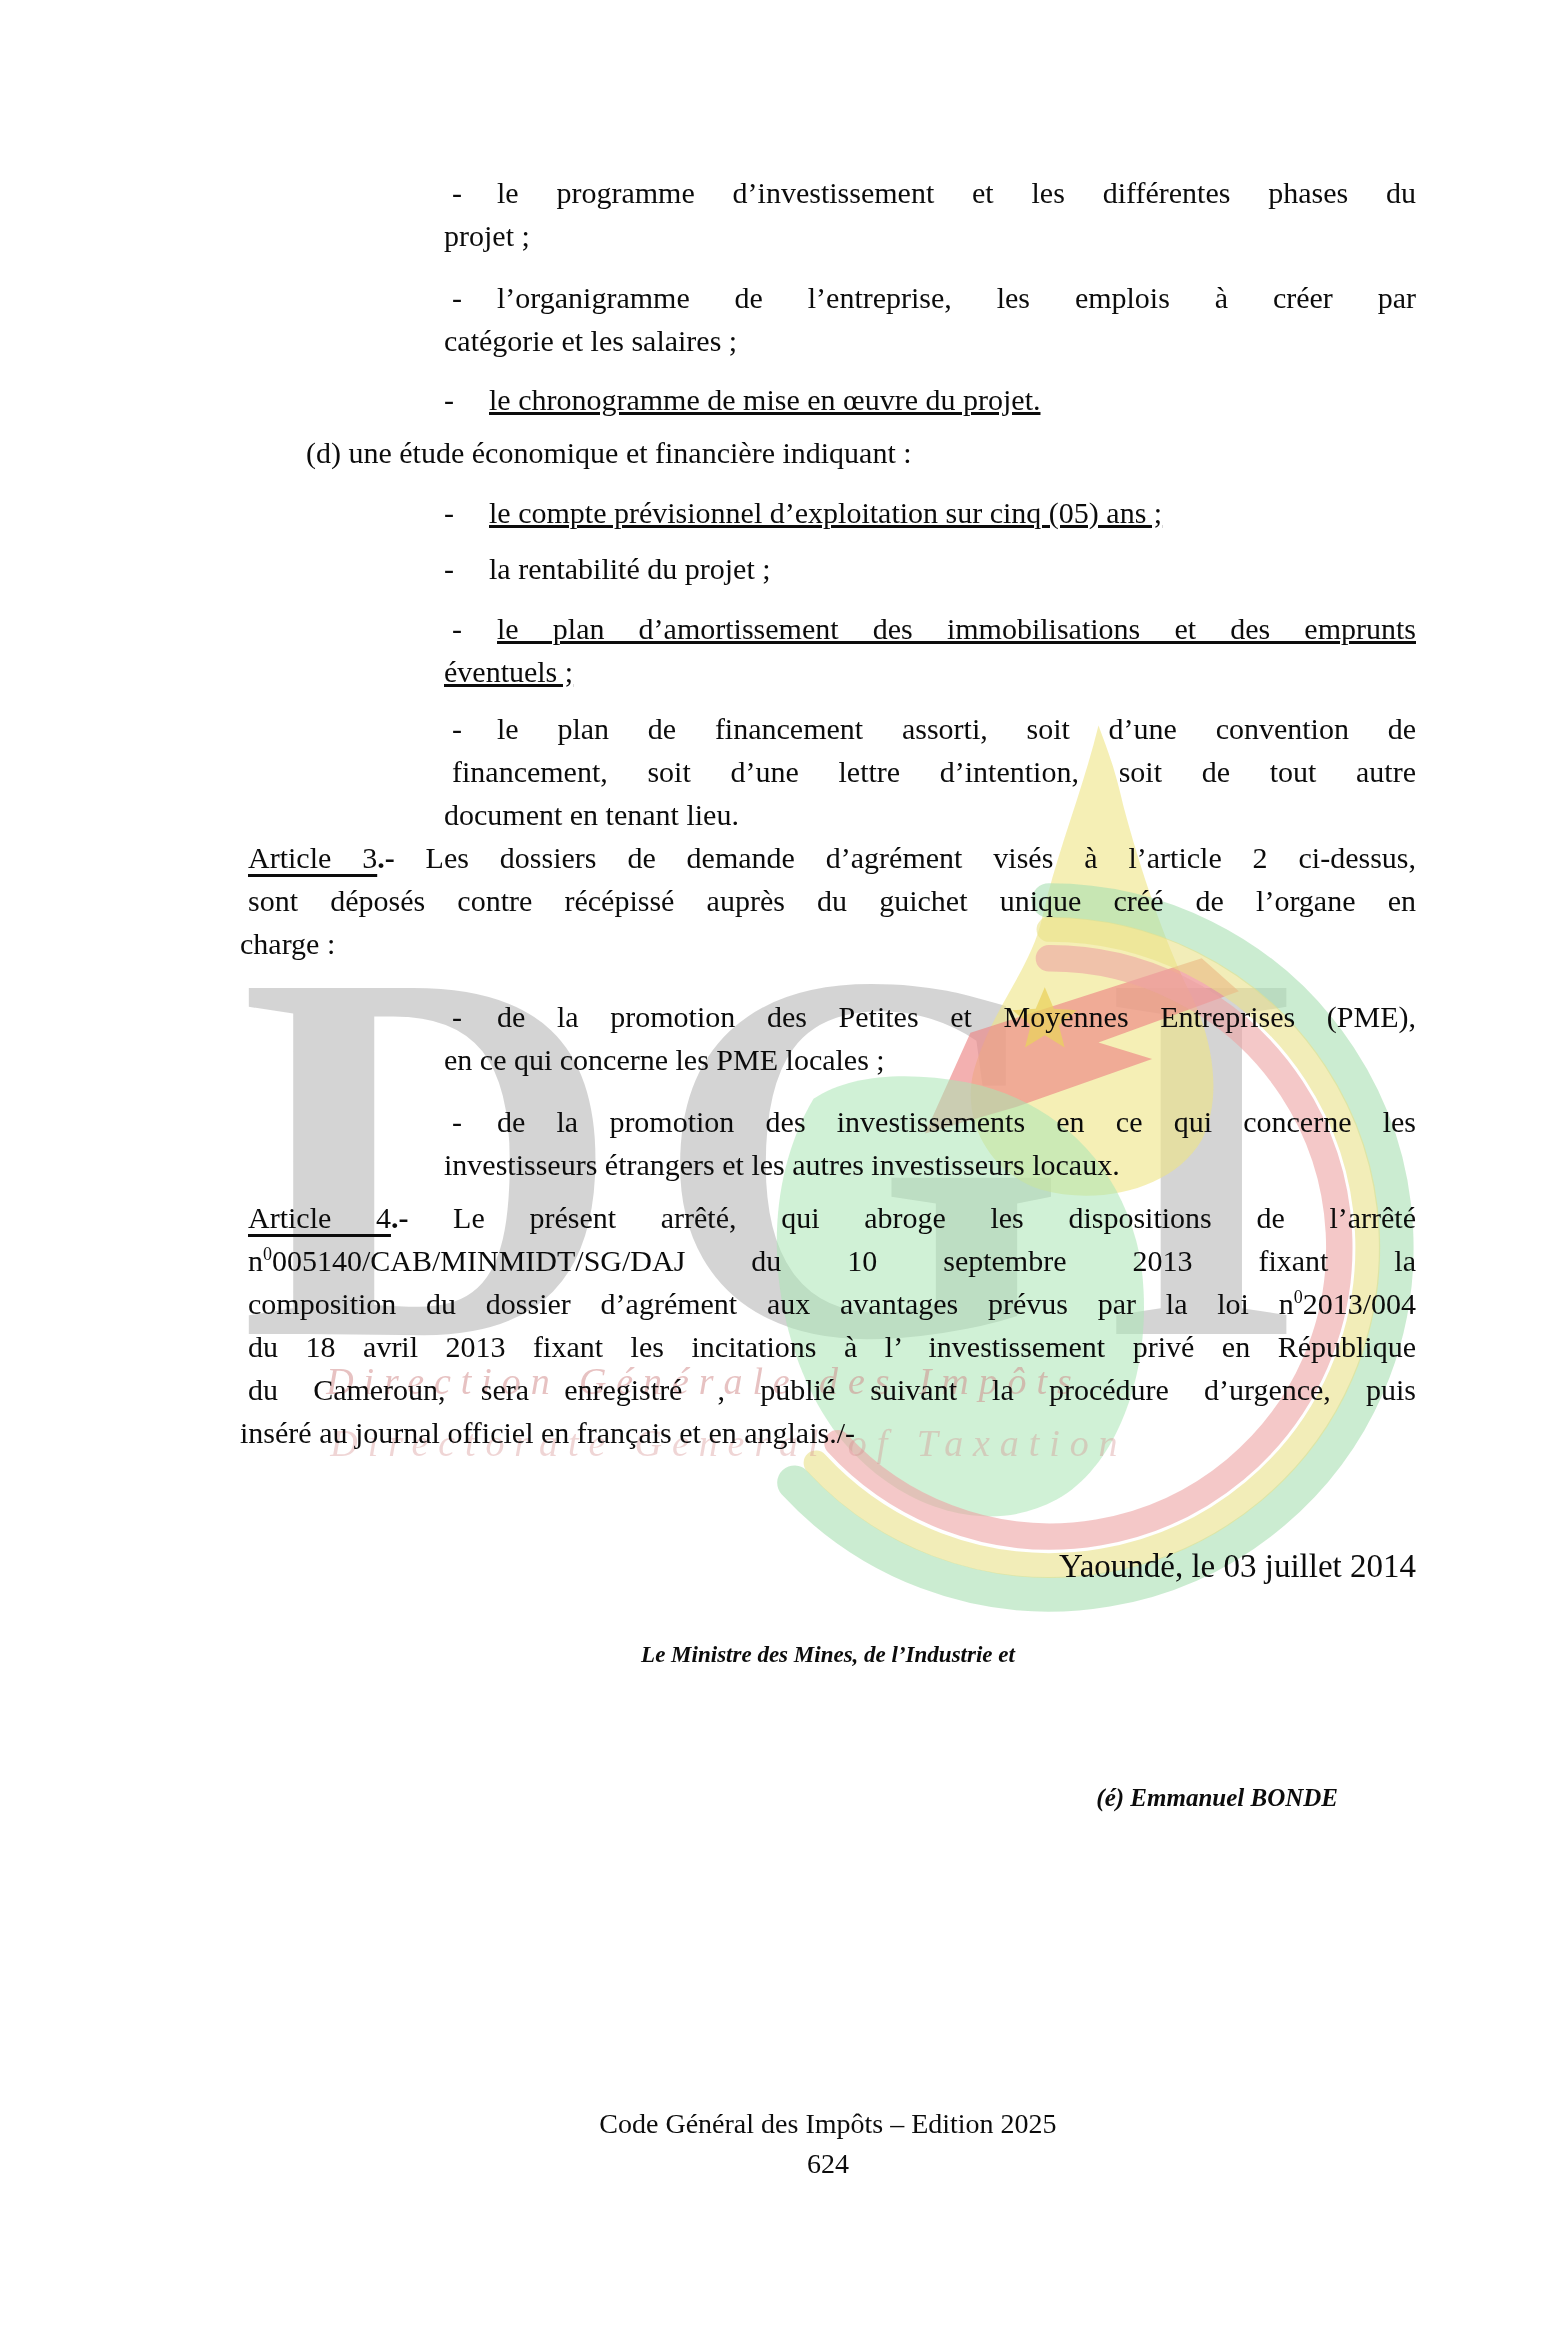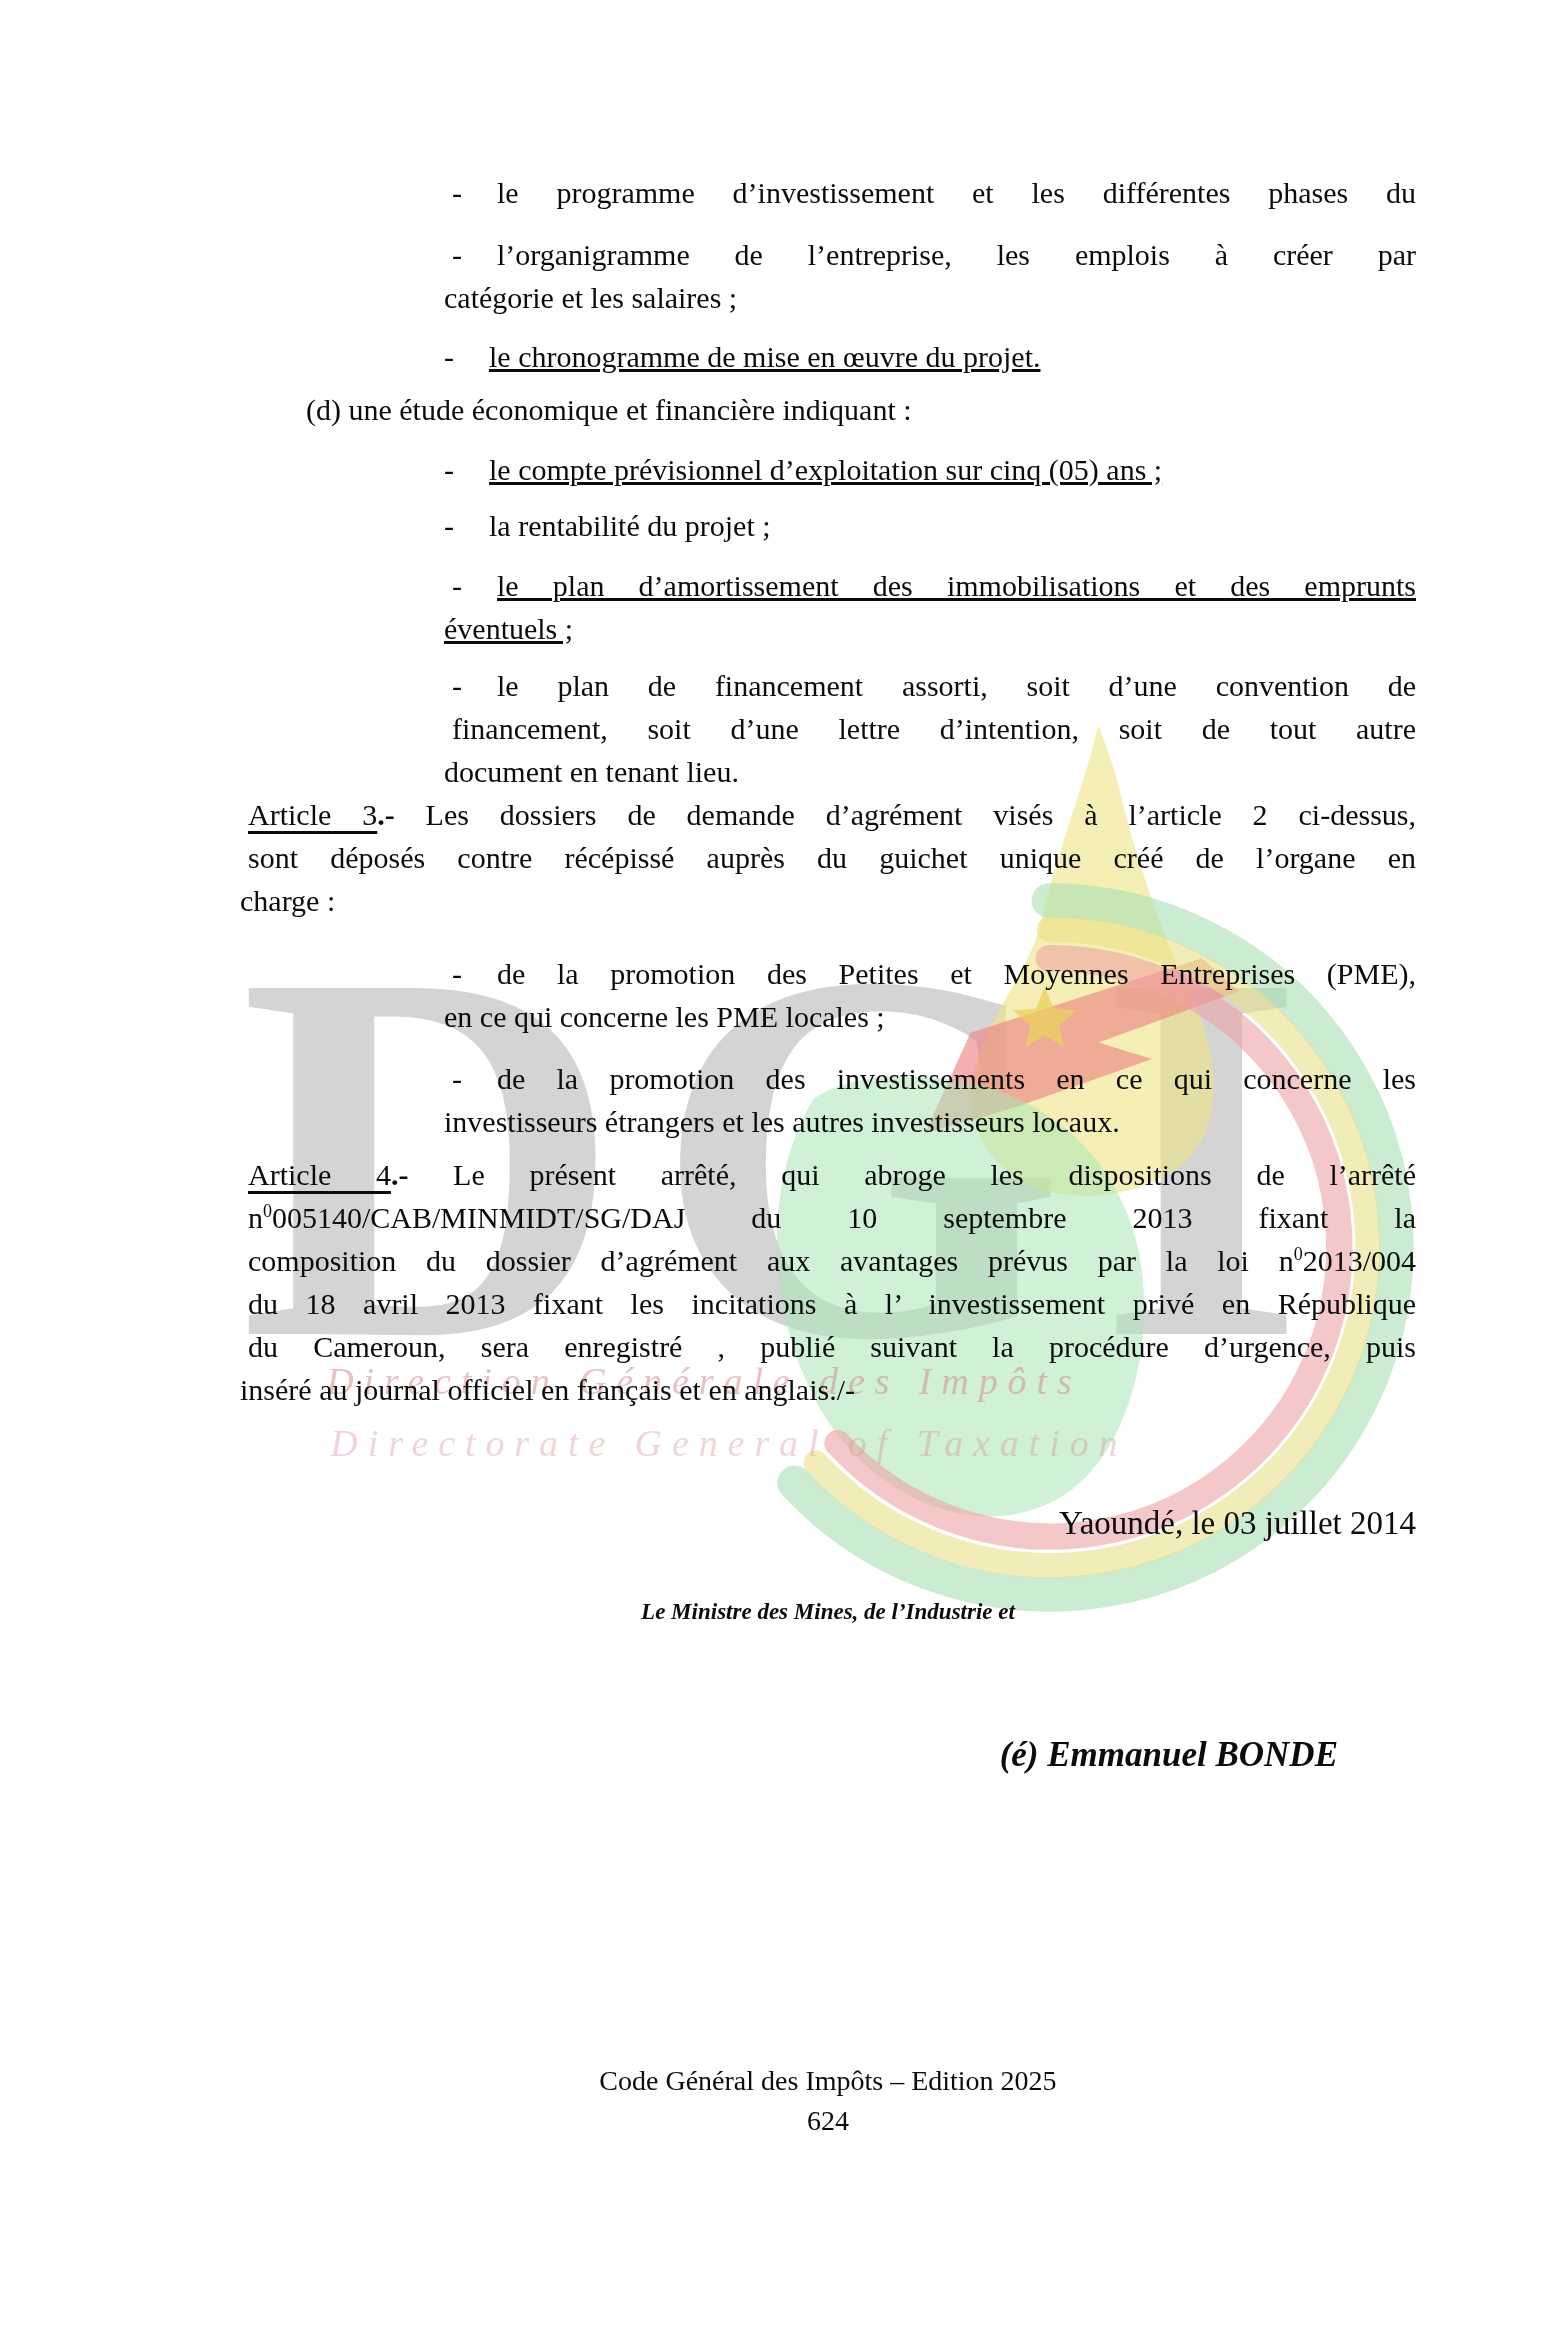--- a/index.html
+++ b/index.html
@@ -30,21 +30,21 @@
   .mt19  { margin-top:15.7px;text-decoration:underline; }
   .mt20  { margin-top:16.5px;text-decoration:underline; }
   .mt23  { margin-top:19px; }
   .mt36  { margin-top:30px; }
   .art-label { font-weight:normal; text-decoration:underline; text-decoration-thickness:2.5px; text-underline-offset:5.8px; }
   .art-sep   { font-weight:bold; }
   sup.s0 { font-size:18px; vertical-align:super; line-height:0; }
   .sig-date   { font-size:33px; line-height:46px; margin-top:89px; text-align:right; }
   .sig-min    { font-size:23px; line-height:46px; font-weight:bold; font-style:italic; text-align:center; }
   .sig-min-first { margin-top:43px; }
-  .sig-signed { font-size:35px; line-height:46px; font-weight:bold; font-style:italic;
+  .sig-signed { font-size:25px; line-height:46px; font-weight:bold; font-style:italic;
                 text-align:right; padding-right:78px; margin-top:97px; }
   .footer-line { text-align:center; font-size:28px; line-height:40px; }
   .footer-first { margin-top:283px; }
 </style>
 </head>
 <body>
 
 <div class="page">
 
   <svg class="wm" width="1561" height="2342" viewBox="0 0 1890 2835">
@@ -69,20 +69,21 @@
     <path d="M1270,1160 A350,350 0 1 1 1014,1747" fill="none" stroke="#eda3a3" stroke-width="32" stroke-opacity="0.6" stroke-linecap="round"></path>
 
     <text x="395" y="1688" font-size="46" letter-spacing="12" font-style="italic" fill="#cf8585" fill-opacity="0.5" font-family="&quot;Liberation Serif&quot;,&quot;DejaVu Serif&quot;,serif">Direction Générale des Impôts</text>
     <text x="400" y="1762" font-size="46" letter-spacing="12" font-style="italic" fill="#d49090" fill-opacity="0.38" font-family="&quot;Liberation Serif&quot;,&quot;DejaVu Serif&quot;,serif">Directorate General of Taxation</text>
   </svg>
 
   <div class="content">
 
     <div class="item">
       <div class="ln j"><span class="dash">-</span><span>le programme d’investissement et les différentes phases du</span></div>
+      <div class="ln">projet ;</div>
     </div>
     <div class="item mt23">
       <div class="ln j"><span class="dash">-</span><span>l’organigramme de l’entreprise, les emplois à créer par</span></div>
       <div class="ln">catégorie et les salaires ;</div>
     </div>
     <div class="item mt19">
       <div class="ln"><span class="dash">-</span><span>le chronogramme de mise en œuvre du projet.</span></div>
     </div>
 
     <div class="ln clause mt13">(d)  une étude économique et financière indiquant :</div>

